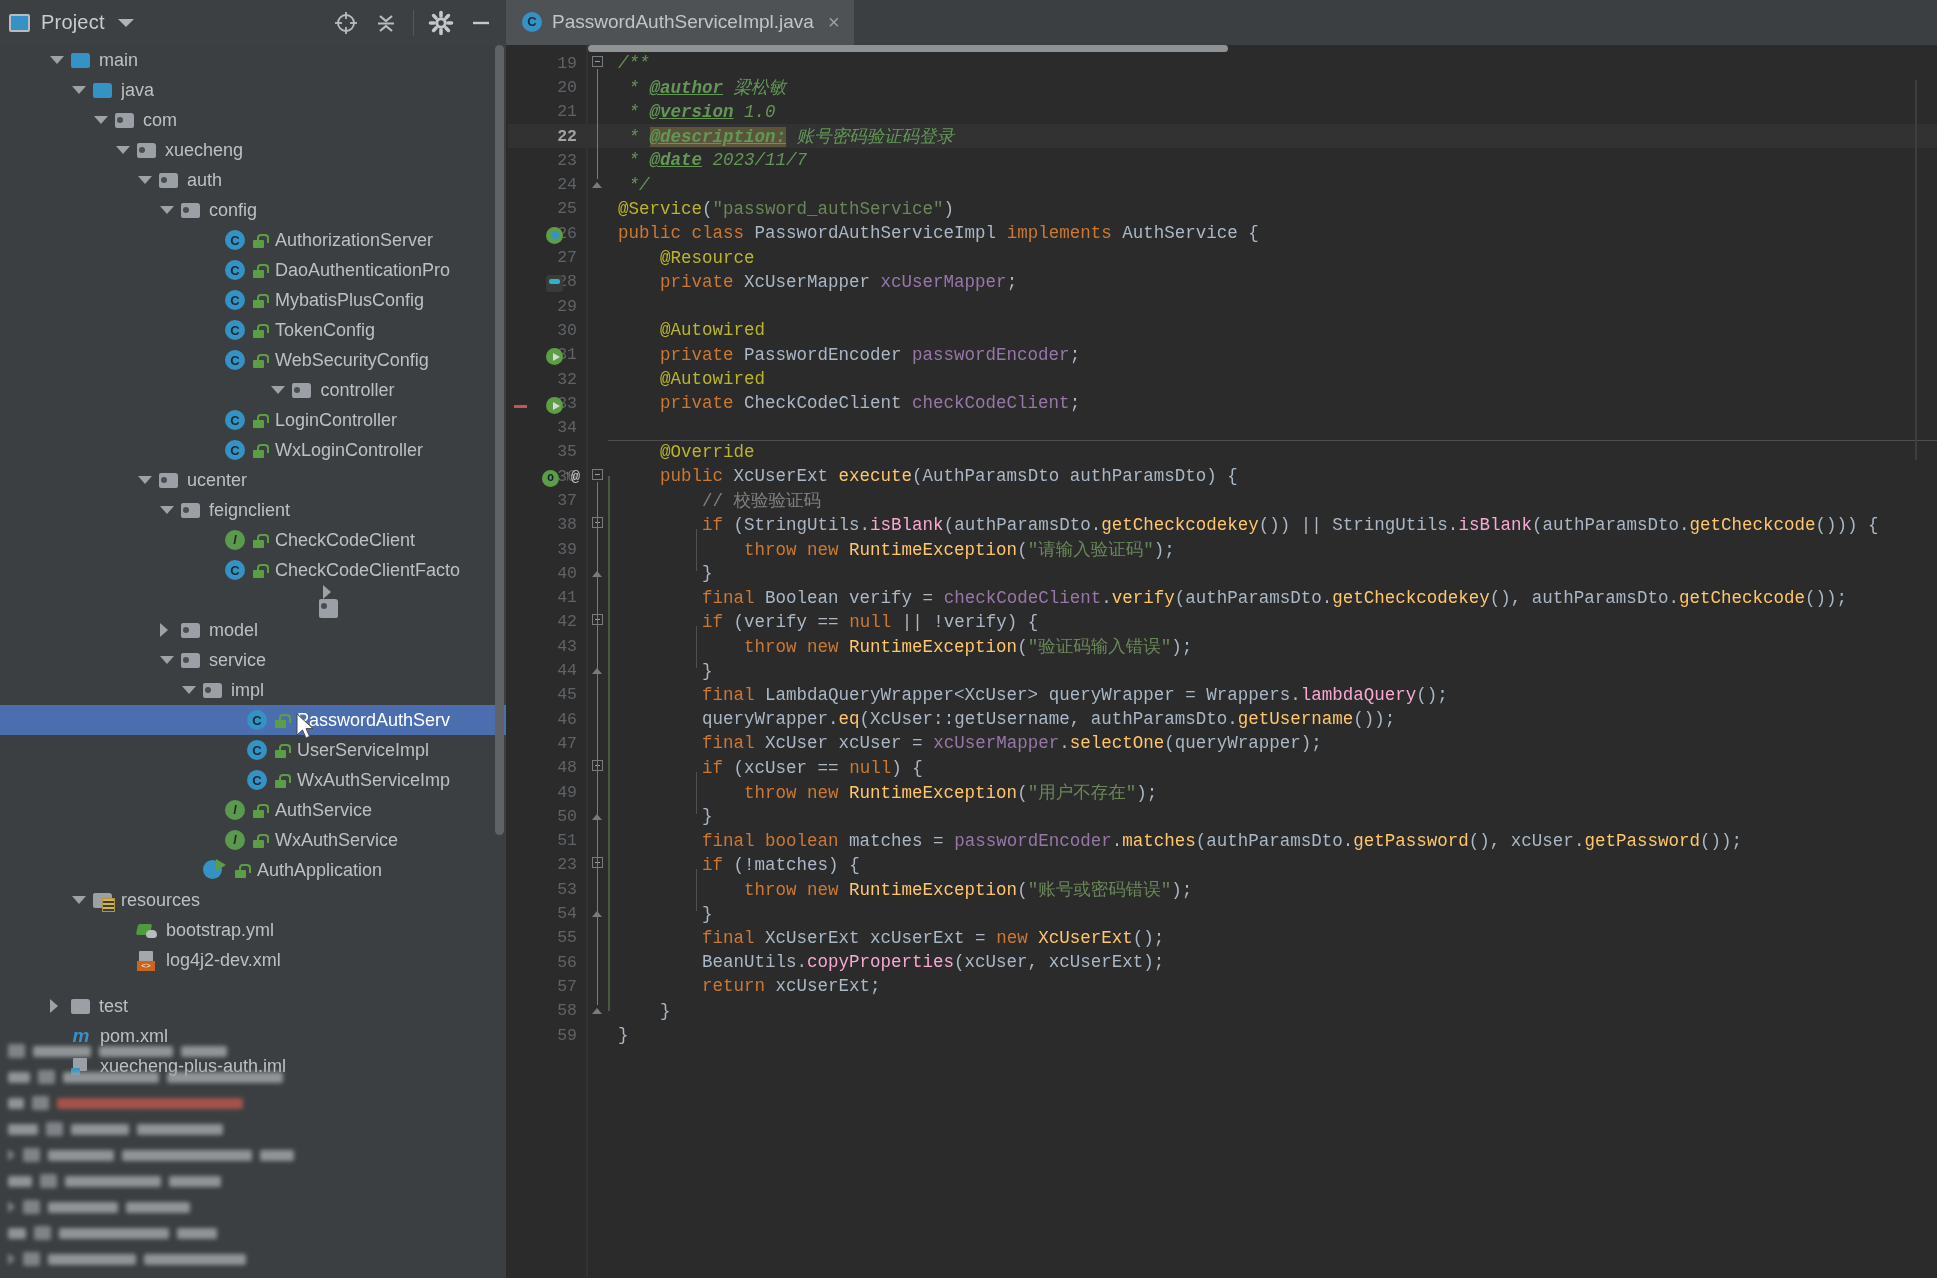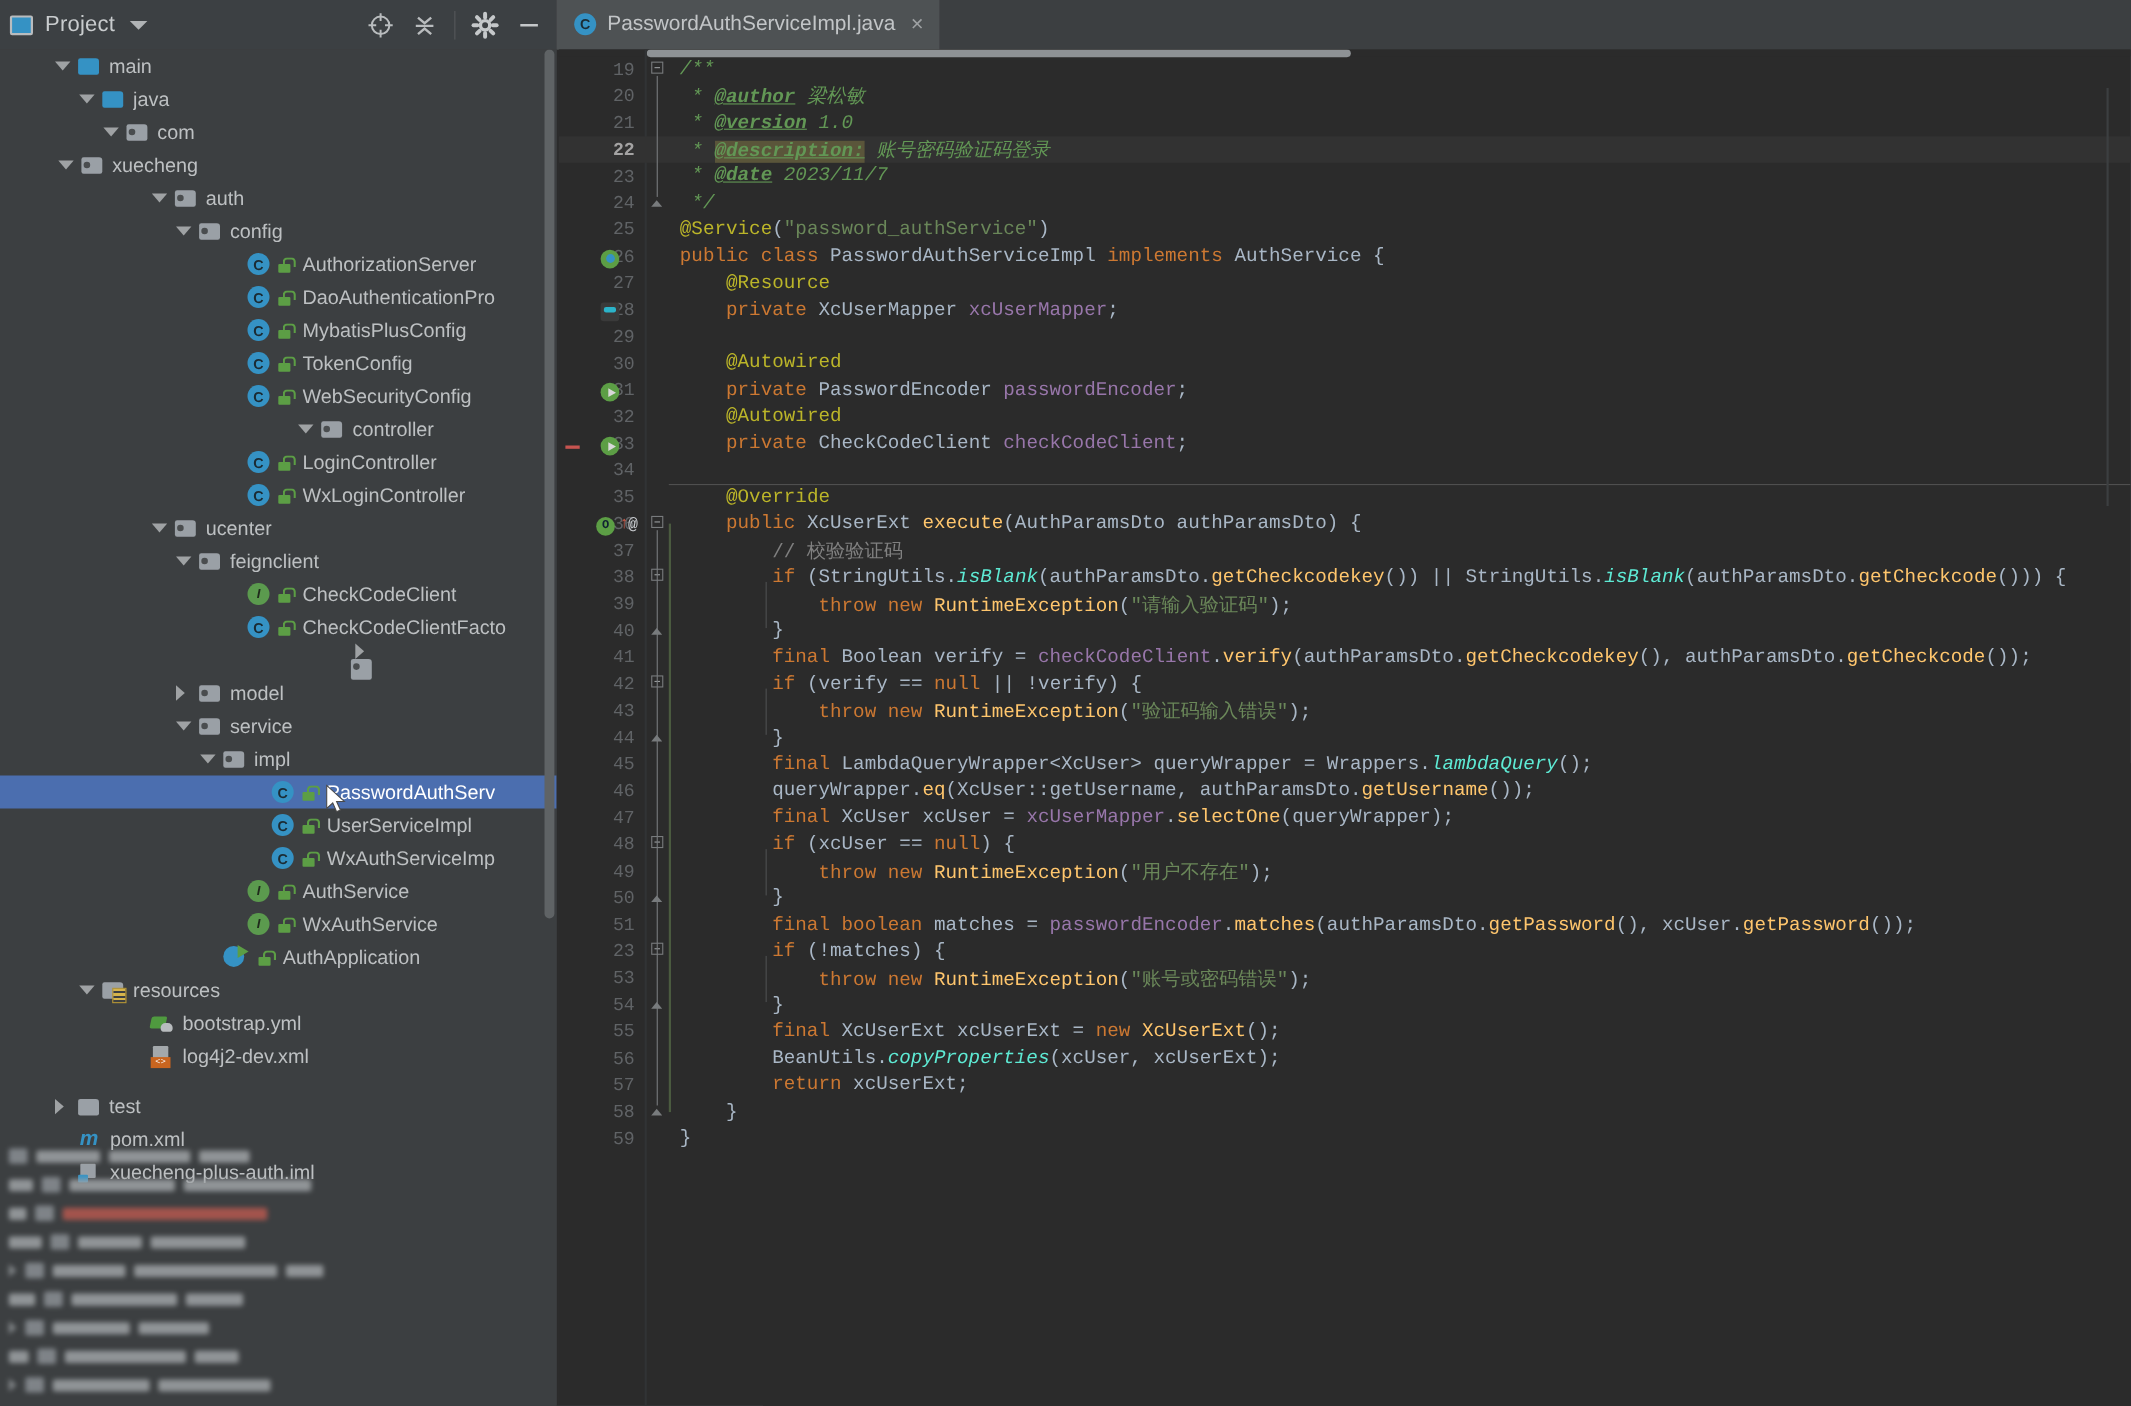--- a/index.html
+++ b/index.html
@@ -180,21 +180,21 @@
   
   .kw   { color:#cc7832; }
   .str  { color:#6a8759; }
   .cmt  { color:#808080; }
   .doc  { color:#629755; font-style:italic; }
   .doctag { color:#629755; font-style:italic; font-weight:bold; text-decoration:underline; }
   .doctag.hl { background:#5a553a; }
   .ann  { color:#bbb529; }
   .fld  { color:#9876aa; }
   .mth  { color:#ffc66d; }
-  .sta  { color:#5eead4; font-style:italic; }
+  .sta  { color:#f9a8d4; }
   .typ  { color:#a9b7c6; }
   .pun  { color:#a9b7c6; }
 
   .sep-line { position:absolute; left:100px; right:0; height:1px; background:#4f4f4f; }
   .indent-guide { position:absolute; width:1px; background:#4f5052; }
   .method-bar { position:absolute; left:100px; width:2px; background:#4a5a3f; }
 
   
   .gi { position:absolute; width:17px; height:17px; }
   .gi-bean { border-radius:50%; background:#5c9e45; }
@@ -296,21 +296,21 @@
           <div class="row" style="padding-left: 72px;">
             <span class="arrow-d"></span>
             <span class="folder src"></span>
             <span class="lbl">java</span>
           </div>
           <div class="row" style="padding-left: 94px;">
             <span class="arrow-d"></span>
             <span class="folder"></span>
             <span class="lbl">com</span>
           </div>
-          <div class="row" style="padding-left: 53px;">
+          <div class="row" style="padding-left: 116px;">
             <span class="arrow-d"></span>
             <span class="folder"></span>
             <span class="lbl">xuecheng</span>
           </div>
           <div class="row" style="padding-left: 138px;">
             <span class="arrow-d"></span>
             <span class="folder"></span>
             <span class="lbl">auth</span>
           </div>
           <div class="row" style="padding-left: 160px;">

